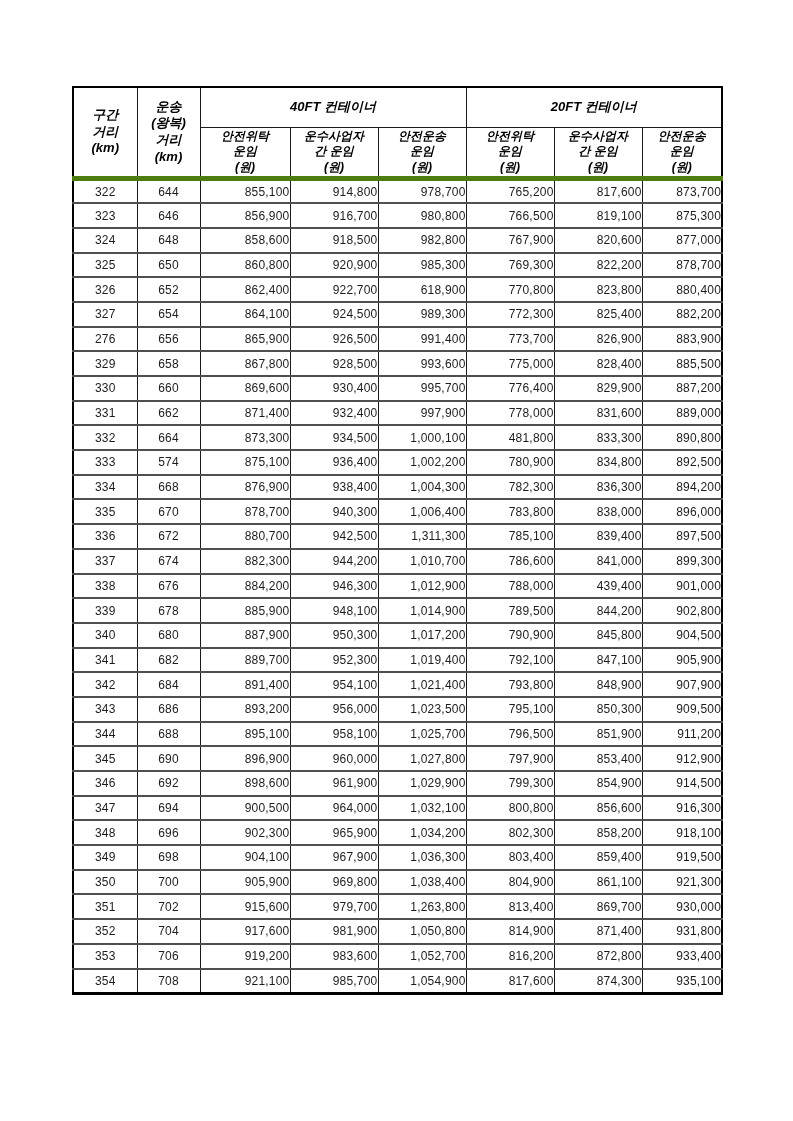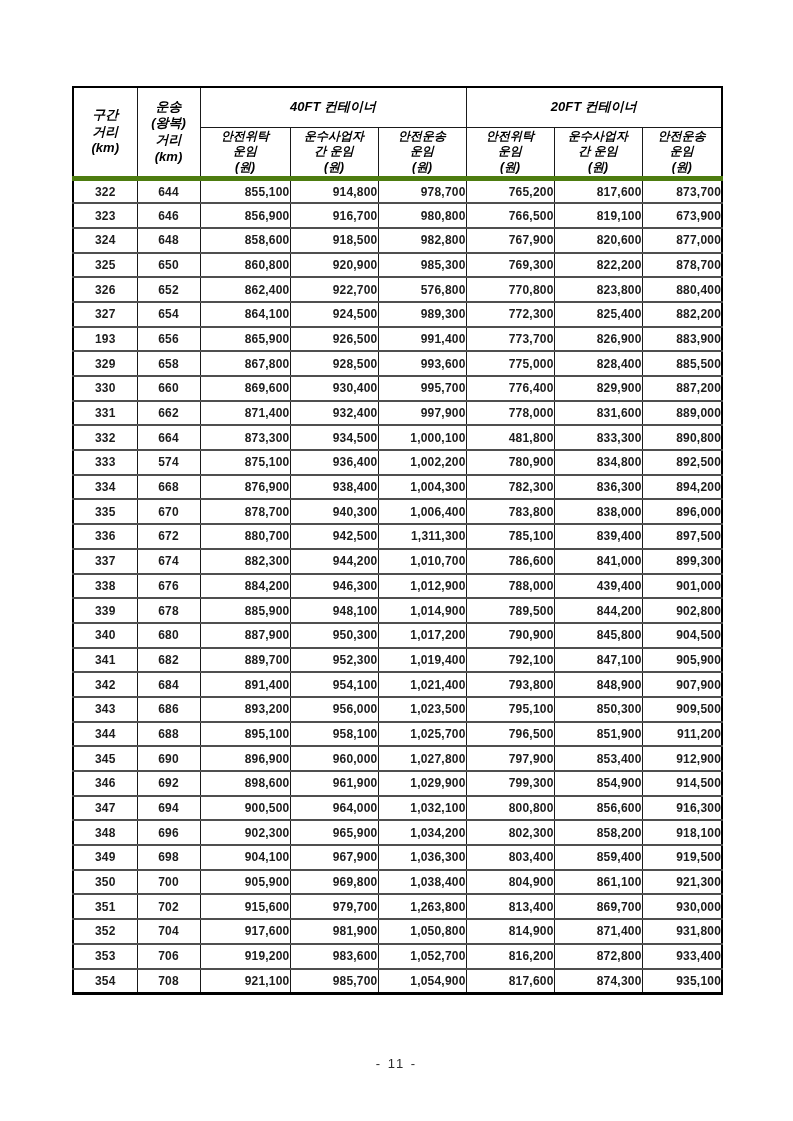--- a/index.html
+++ b/index.html
@@ -53,21 +53,21 @@
     text-align: center;
     vertical-align: middle;
     white-space: pre-line;
     color: #000;
   }
   tr.group-row th { height: 39px; border-bottom: 1px solid #1a1a1a; }
   tr.sub-row th   { height: 48px; font-size: 12px; }
   thead { border-bottom: 5px solid #4d7c0f; font-style: italic; }
   th.span-col { border-bottom: 3px solid #000; }
 
-  tbody tr { height: 24.7px; font-weight: bold; }
+  tbody tr { height: 24.7px; }
   tbody tr + tr td { border-top: 2px solid #4f4f4f; }
   tbody td {
     font-size: 12px;
     color: #1c1c1c;
     vertical-align: middle;
     letter-spacing: 0.2px;
   }
   td.c-center { text-align: center; }
   td.c-num   { text-align: right; padding-right: 13px; }
 
@@ -143,21 +143,21 @@
             <td class="c-num">873,700</td>
           </tr>
           <tr>
             <td class="c-center">323</td>
             <td class="c-center">646</td>
             <td class="c-num">856,900</td>
             <td class="c-num">916,700</td>
             <td class="c-num">980,800</td>
             <td class="c-num">766,500</td>
             <td class="c-num">819,100</td>
-            <td class="c-num">673,900</td>
+            <td class="c-num">875,300</td>
           </tr>
           <tr>
             <td class="c-center">324</td>
             <td class="c-center">648</td>
             <td class="c-num">858,600</td>
             <td class="c-num">918,500</td>
             <td class="c-num">982,800</td>
             <td class="c-num">767,900</td>
             <td class="c-num">820,600</td>
             <td class="c-num">877,000</td>
@@ -170,37 +170,37 @@
             <td class="c-num">985,300</td>
             <td class="c-num">769,300</td>
             <td class="c-num">822,200</td>
             <td class="c-num">878,700</td>
           </tr>
           <tr>
             <td class="c-center">326</td>
             <td class="c-center">652</td>
             <td class="c-num">862,400</td>
             <td class="c-num">922,700</td>
-            <td class="c-num">576,800</td>
+            <td class="c-num">618,900</td>
             <td class="c-num">770,800</td>
             <td class="c-num">823,800</td>
             <td class="c-num">880,400</td>
           </tr>
           <tr>
             <td class="c-center">327</td>
             <td class="c-center">654</td>
             <td class="c-num">864,100</td>
             <td class="c-num">924,500</td>
             <td class="c-num">989,300</td>
             <td class="c-num">772,300</td>
             <td class="c-num">825,400</td>
             <td class="c-num">882,200</td>
           </tr>
           <tr>
-            <td class="c-center">193</td>
+            <td class="c-center">276</td>
             <td class="c-center">656</td>
             <td class="c-num">865,900</td>
             <td class="c-num">926,500</td>
             <td class="c-num">991,400</td>
             <td class="c-num">773,700</td>
             <td class="c-num">826,900</td>
             <td class="c-num">883,900</td>
           </tr>
           <tr>
             <td class="c-center">329</td>
@@ -459,14 +459,13 @@
             <td class="c-num">985,700</td>
             <td class="c-num">1,054,900</td>
             <td class="c-num">817,600</td>
             <td class="c-num">874,300</td>
             <td class="c-num">935,100</td>
           </tr>
         </tbody>
     </table>
   </div>
 
-  <div class="footer">- 11 -</div>
 </div>
 
 </body></html>

